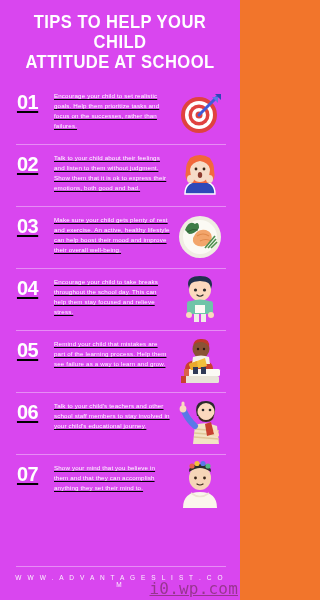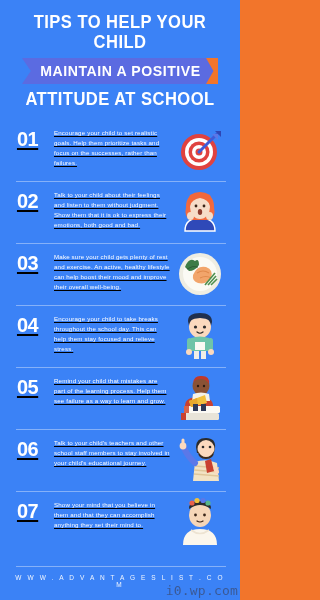--- a/index.html
+++ b/index.html
@@ -5,21 +5,21 @@
   * { margin:0; padding:0; box-sizing:border-box; }
   html, body {
     width:240px; height:600px;
     font-family:"Liberation Sans", sans-serif;
     background:#F2752B;
     overflow:hidden;
   }
   .poster {
     position:relative;
     width:240px; height:600px;
-    background:#3b82f6;
+    background:#d946ef;
     display:flex; flex-direction:column;
   }
 
   
   .header { padding:12px 8px 6px; text-align:center; }
   .title-line {
     font-family:"Liberation Sans Narrow","Liberation Sans",sans-serif;
     font-weight:bold;
     font-size:18px;
     line-height:20px;
@@ -96,36 +96,32 @@
     height:1px; background:rgba(255,255,255,0.38);
   }
   .site {
     font-size:6.5px; letter-spacing:2.1px;
     color:rgba(255,255,255,0.92);
     font-weight:normal;
   }
   .watermark {
     position:absolute; right:2px; bottom:2px;
     font-family:"DejaVu Sans Mono","Liberation Mono",monospace;
-    font-size:13px; color:rgba(60,30,10,0.42);
+    font-size:16px; color:rgba(60,30,10,0.42);
     letter-spacing:0.2px;
+    text-decoration:underline;
   }
 </style>
 </head>
 <body>
 
 <div class="poster">
 
   <div class="header">
     <div class="title-line">TIPS TO HELP YOUR CHILD</div>
-    <div class="ribbon-wrap">
-      <div class="ribbon"></div>
-      <div class="ribbon-right"></div>
-      <div class="ribbon-text">MAINTAIN A POSITIVE</div>
-    </div>
     <div class="title-line">ATTITUDE AT SCHOOL</div>
   </div>
 
   <div class="list">
 
     <div class="tip">
       <div class="num">01</div>
       <div class="body">Encourage your child to set realistic goals. Help them prioritize tasks and focus on the successes, rather than failures.</div>
       <div class="art">
         <svg viewBox="0 0 50 50">

